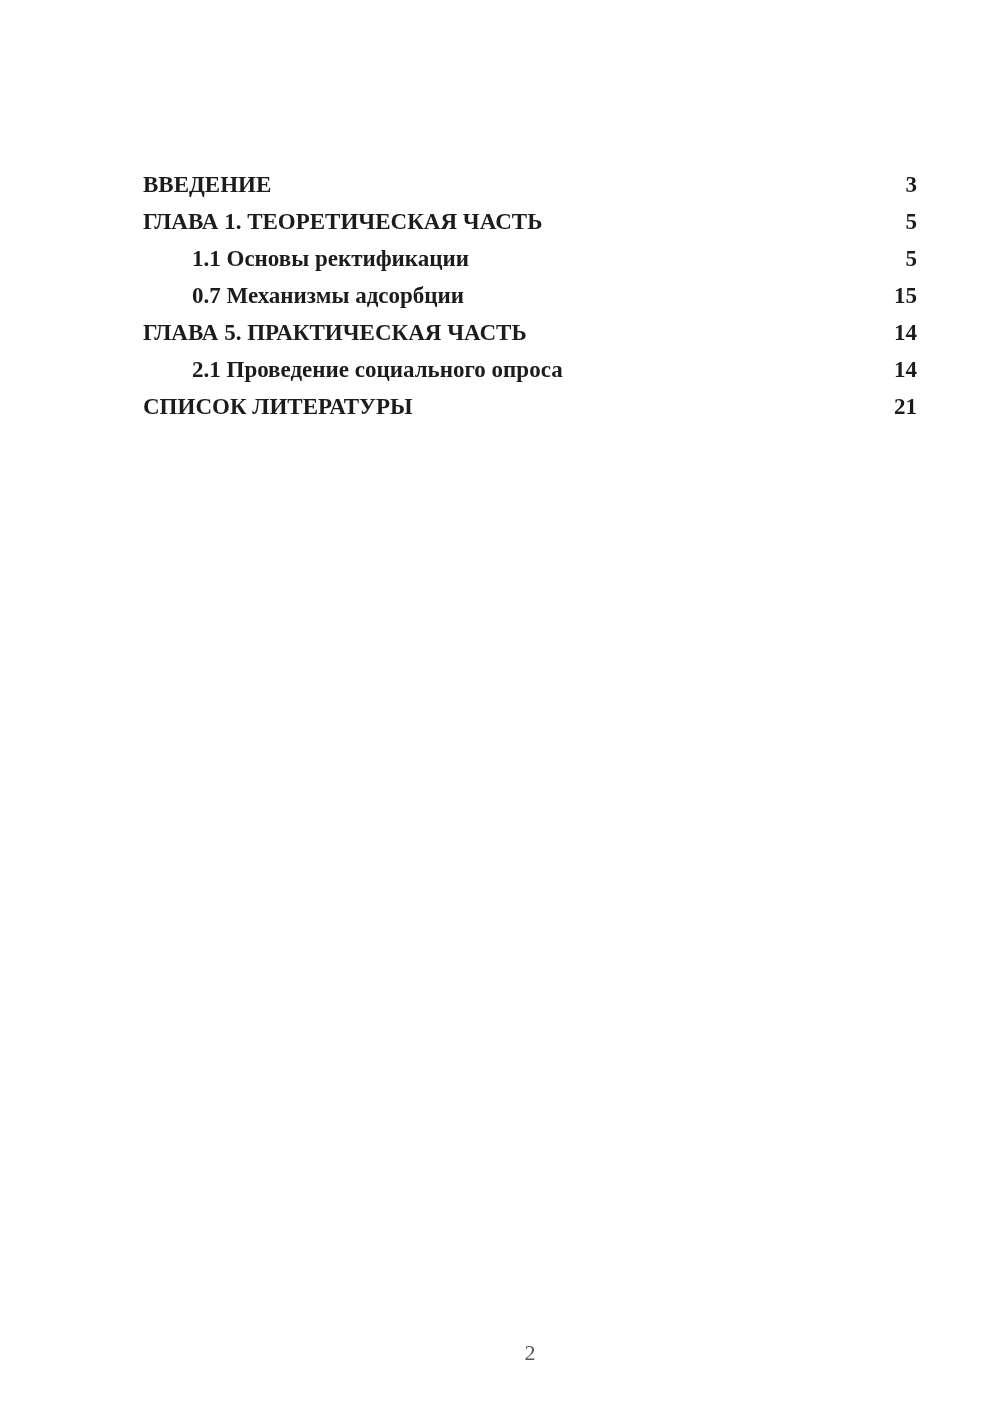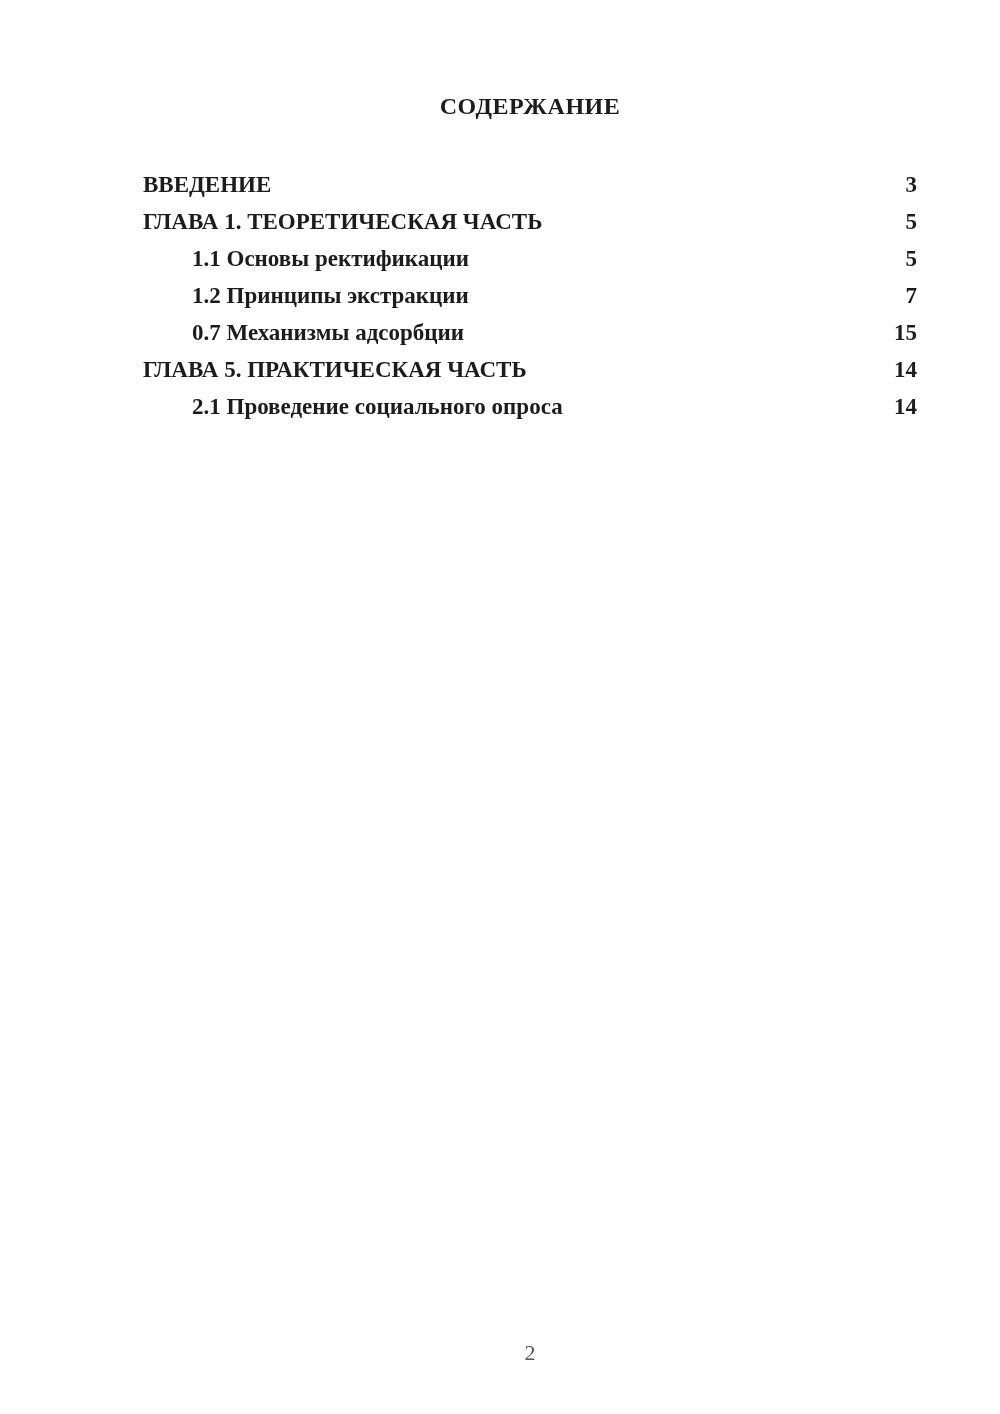--- a/index.html
+++ b/index.html
@@ -61,47 +61,46 @@
     right: 83px;
     text-align: center;
     font-size: 22px;
     color: #555555;
   }
 </style>
 </head>
 <body>
 
 <div class="page">
-  <h1 class="doc-title">СОДЕРЖАНИЕ</h1>
 
   <div class="toc" id="toc">
       <div class="toc-row level-0">
         <span class="toc-label">ВВЕДЕНИЕ</span>
         <span class="toc-page">3</span>
       </div>
       <div class="toc-row level-0">
         <span class="toc-label">ГЛАВА 1. ТЕОРЕТИЧЕСКАЯ ЧАСТЬ</span>
         <span class="toc-page">5</span>
       </div>
       <div class="toc-row level-1">
         <span class="toc-label">1.1 Основы ректификации</span>
         <span class="toc-page">5</span>
       </div>
       <div class="toc-row level-1">
-        <span class="toc-label">1.2 Принципы экстракции</span>
-        <span class="toc-page">7</span>
-      </div>
-      <div class="toc-row level-1">
         <span class="toc-label">0.7 Механизмы адсорбции</span>
         <span class="toc-page">15</span>
       </div>
       <div class="toc-row level-0">
         <span class="toc-label">ГЛАВА 5. ПРАКТИЧЕСКАЯ ЧАСТЬ</span>
         <span class="toc-page">14</span>
       </div>
       <div class="toc-row level-1">
         <span class="toc-label">2.1 Проведение социального опроса</span>
         <span class="toc-page">14</span>
       </div>
+      <div class="toc-row level-0">
+        <span class="toc-label">СПИСОК ЛИТЕРАТУРЫ</span>
+        <span class="toc-page">21</span>
+      </div>
     </div>
 
   <div class="page-number">2</div>
 </div>
 
 </body></html>

